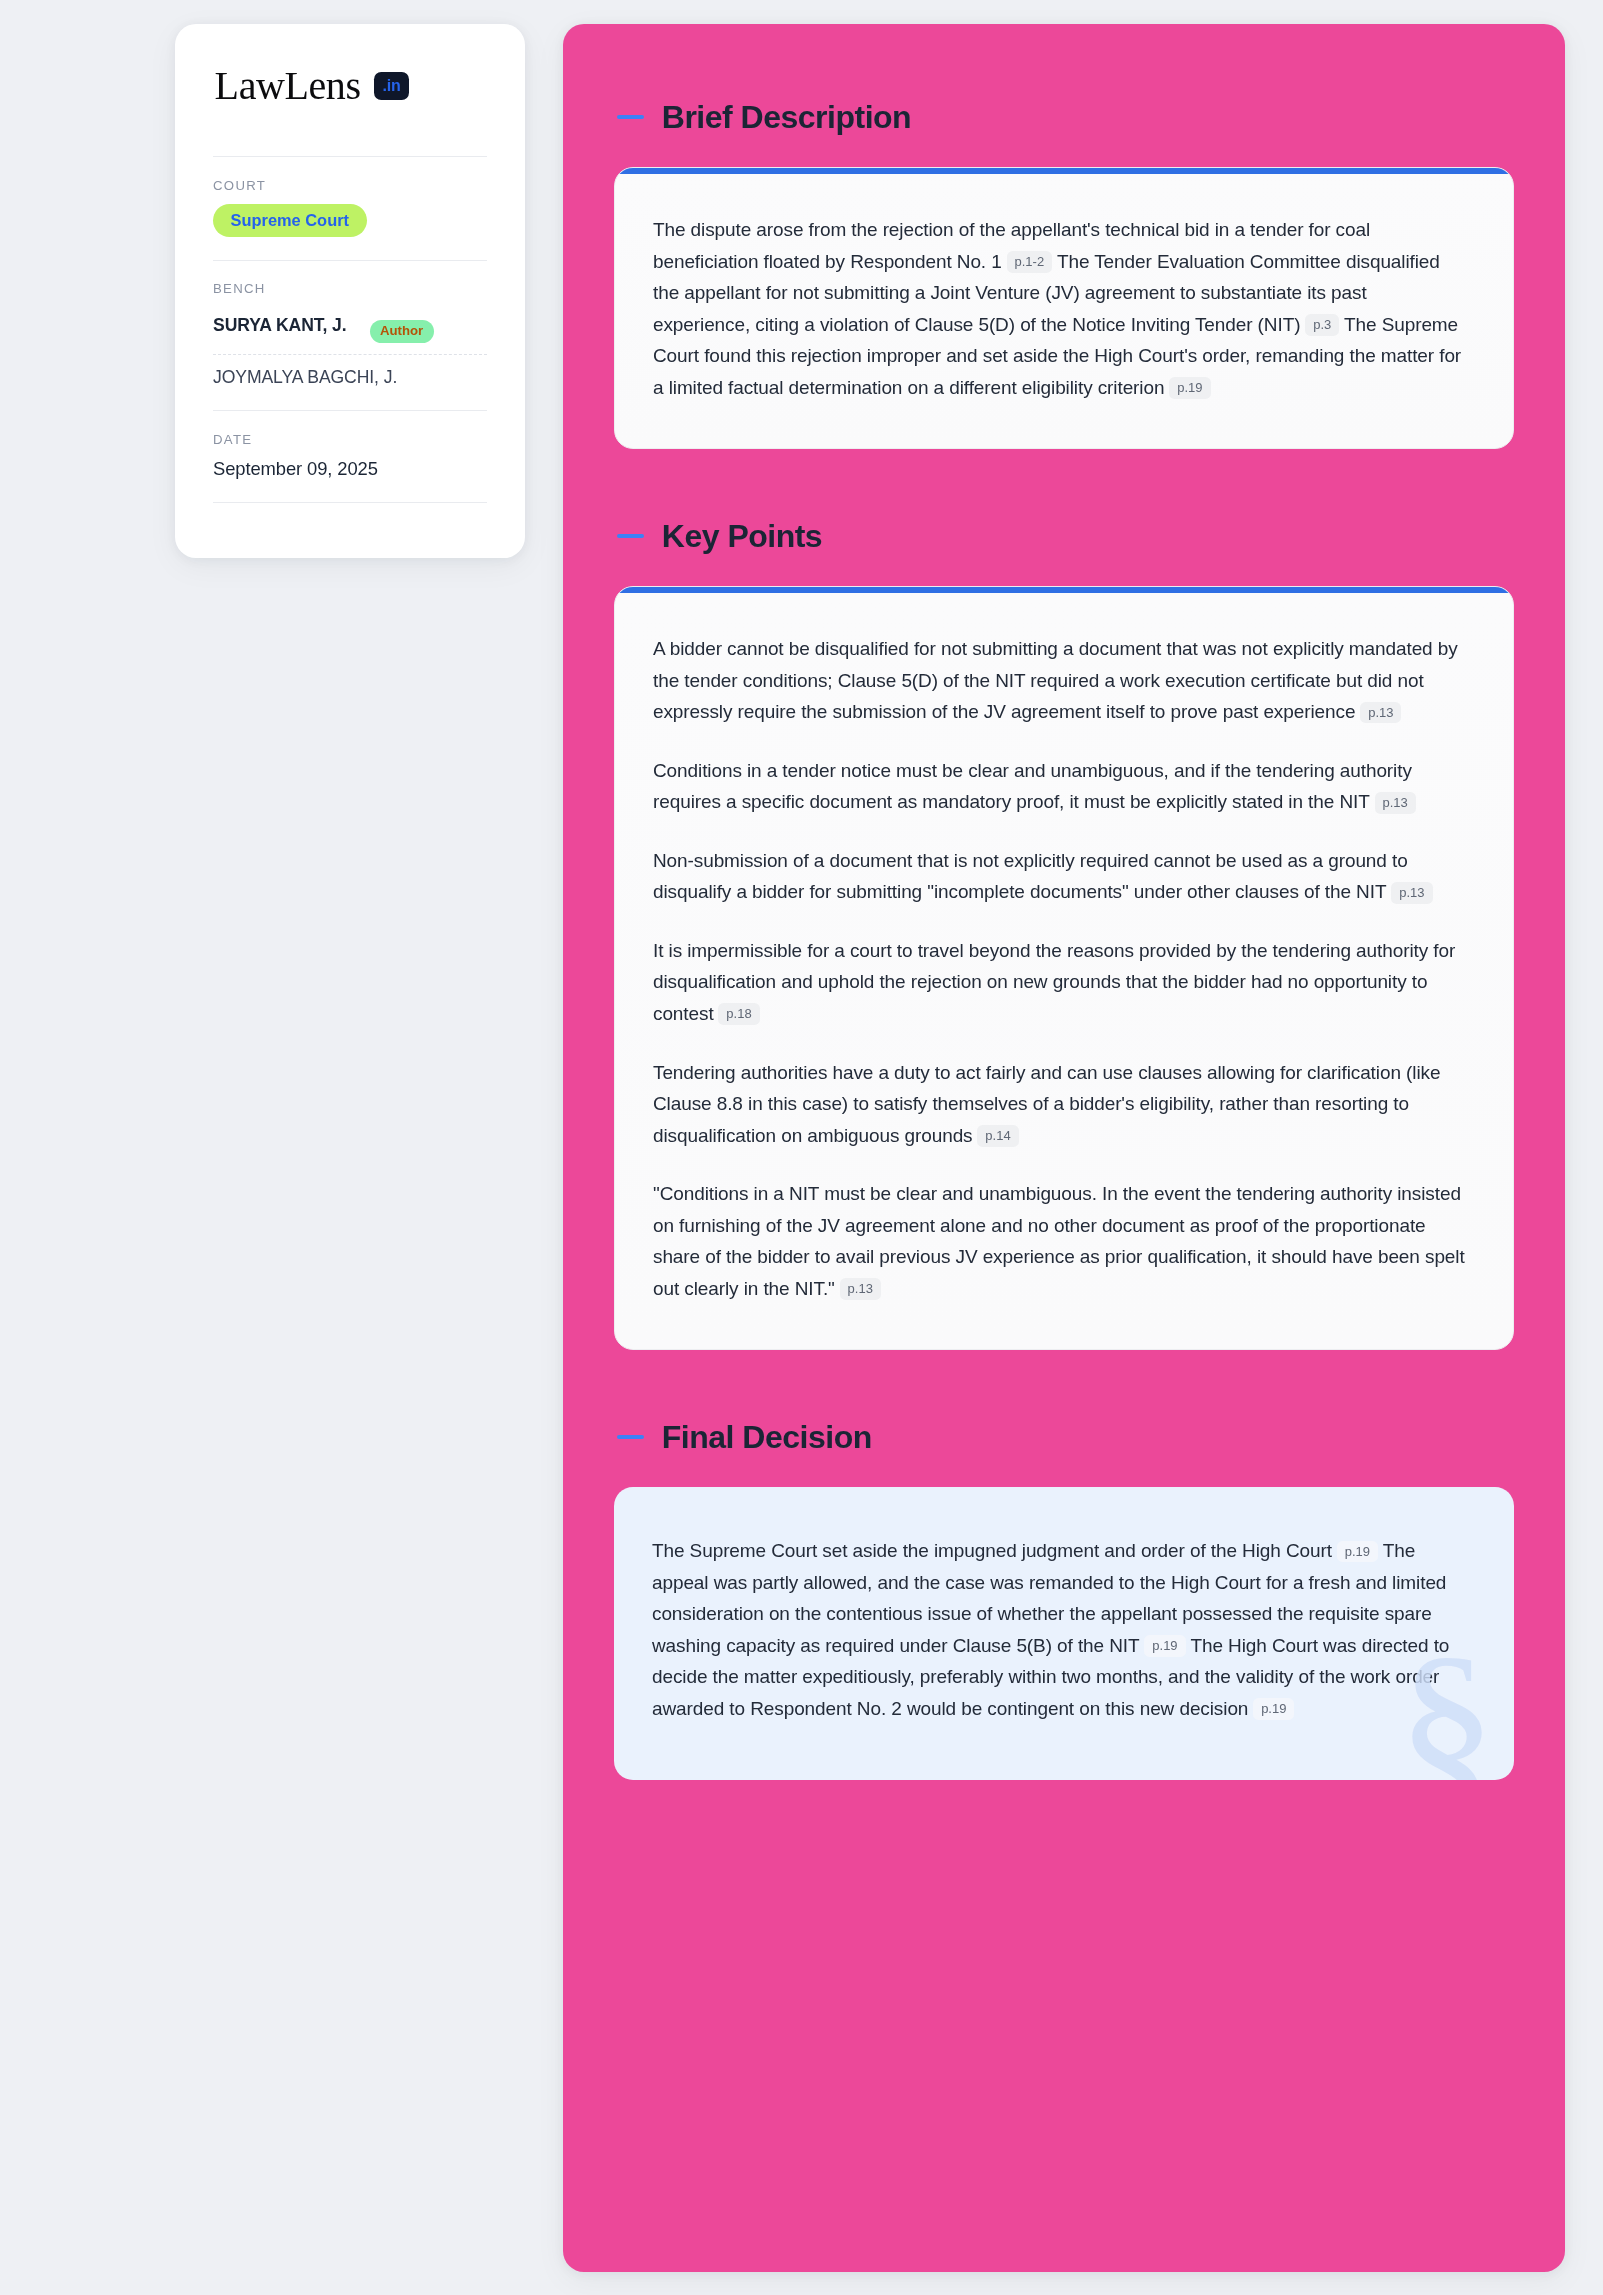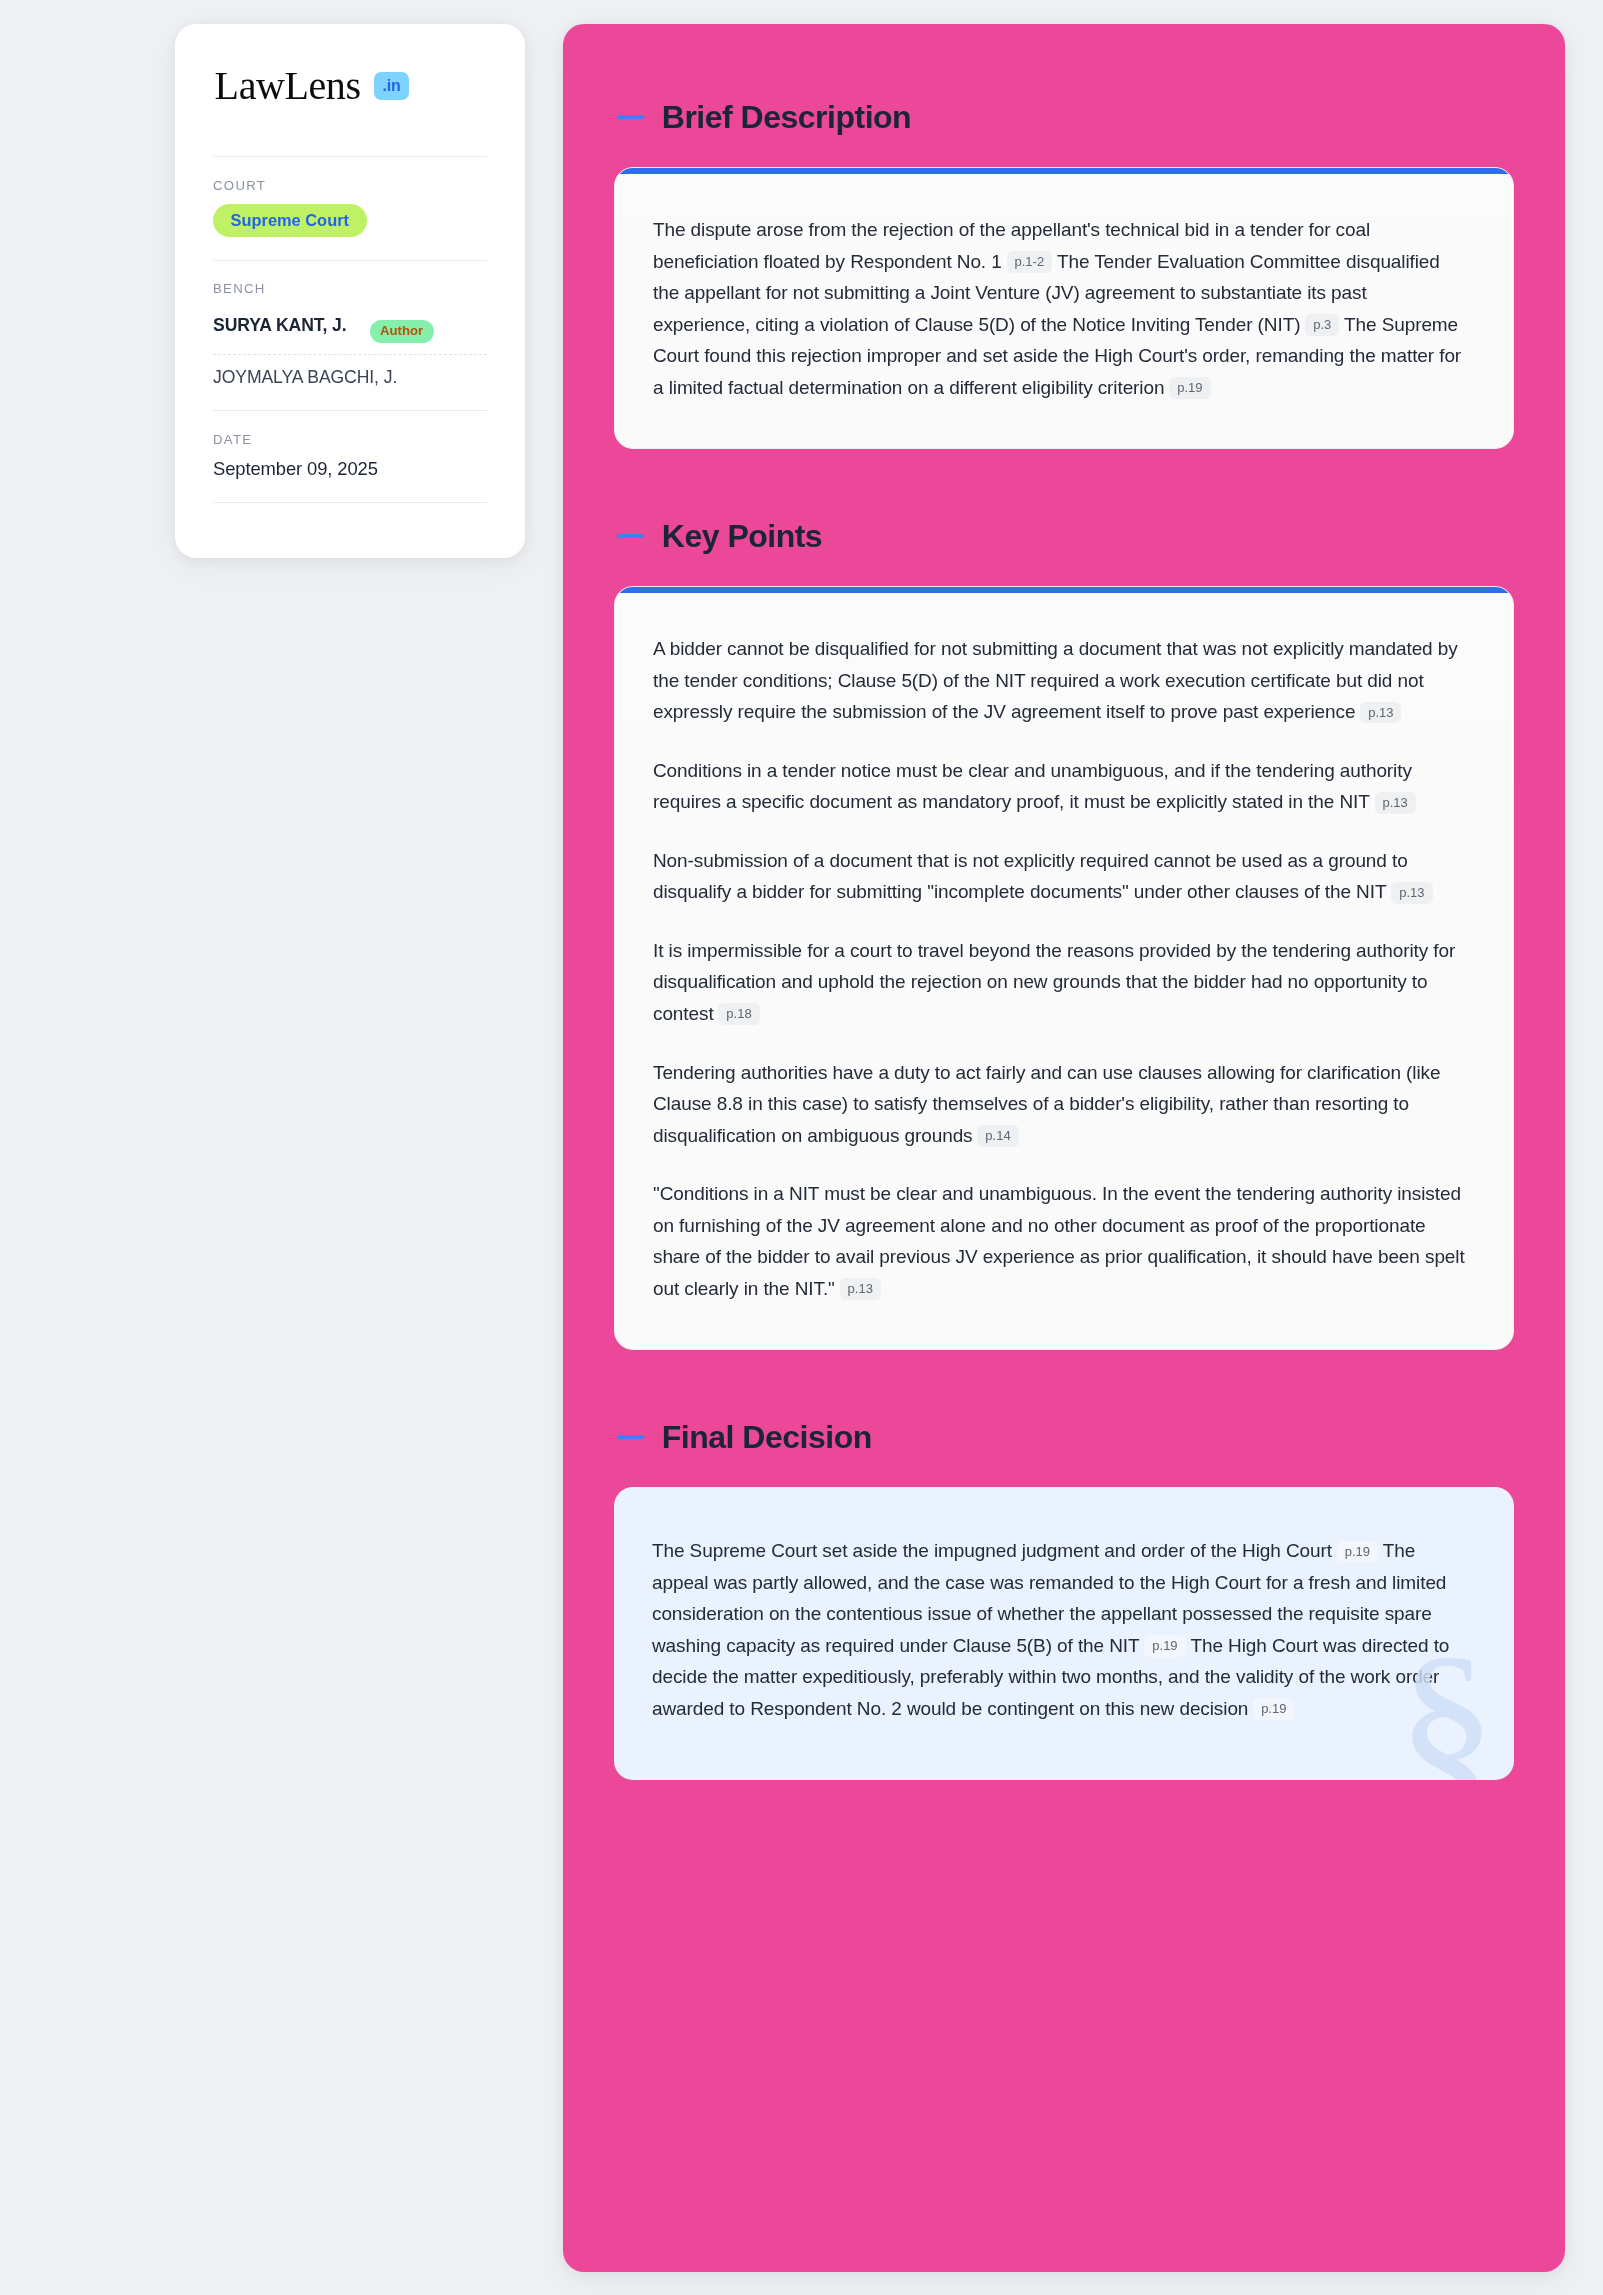--- a/index.html
+++ b/index.html
@@ -42,21 +42,21 @@
   }
   .logo-word {
     font-family: "Liberation Serif", serif;
     font-size: 40px;
     line-height: 1;
     letter-spacing: -0.4px;
     color: #0c0c0e;
     font-weight: 400;
   }
   .logo-tld {
-    background: #7dd3fc;
+    background: #0f172a;
     color: #2563eb;
     font-size: 16px;
     font-weight: 700;
     border-radius: 7.2px;
     padding: 5.6px 8.8px 6.4px 8.8px;
     line-height: 1;
     letter-spacing: -0.2px;
   }
 
   .field { margin-bottom: 0; }

